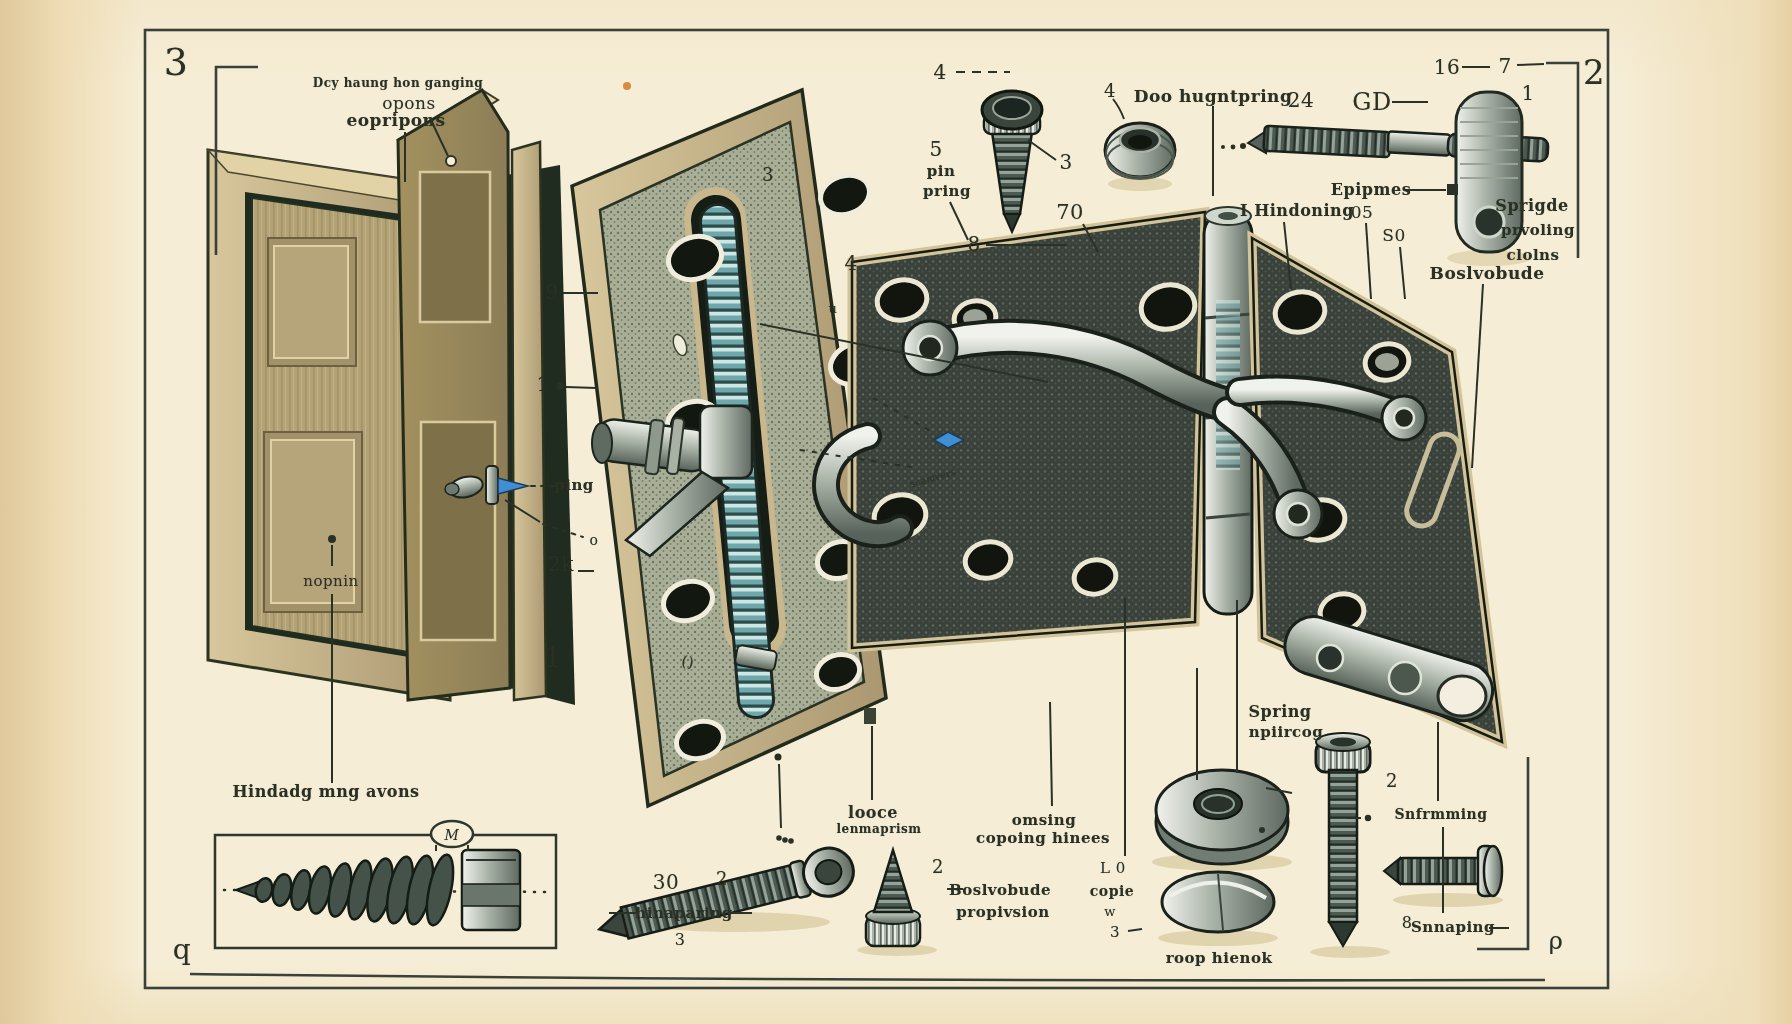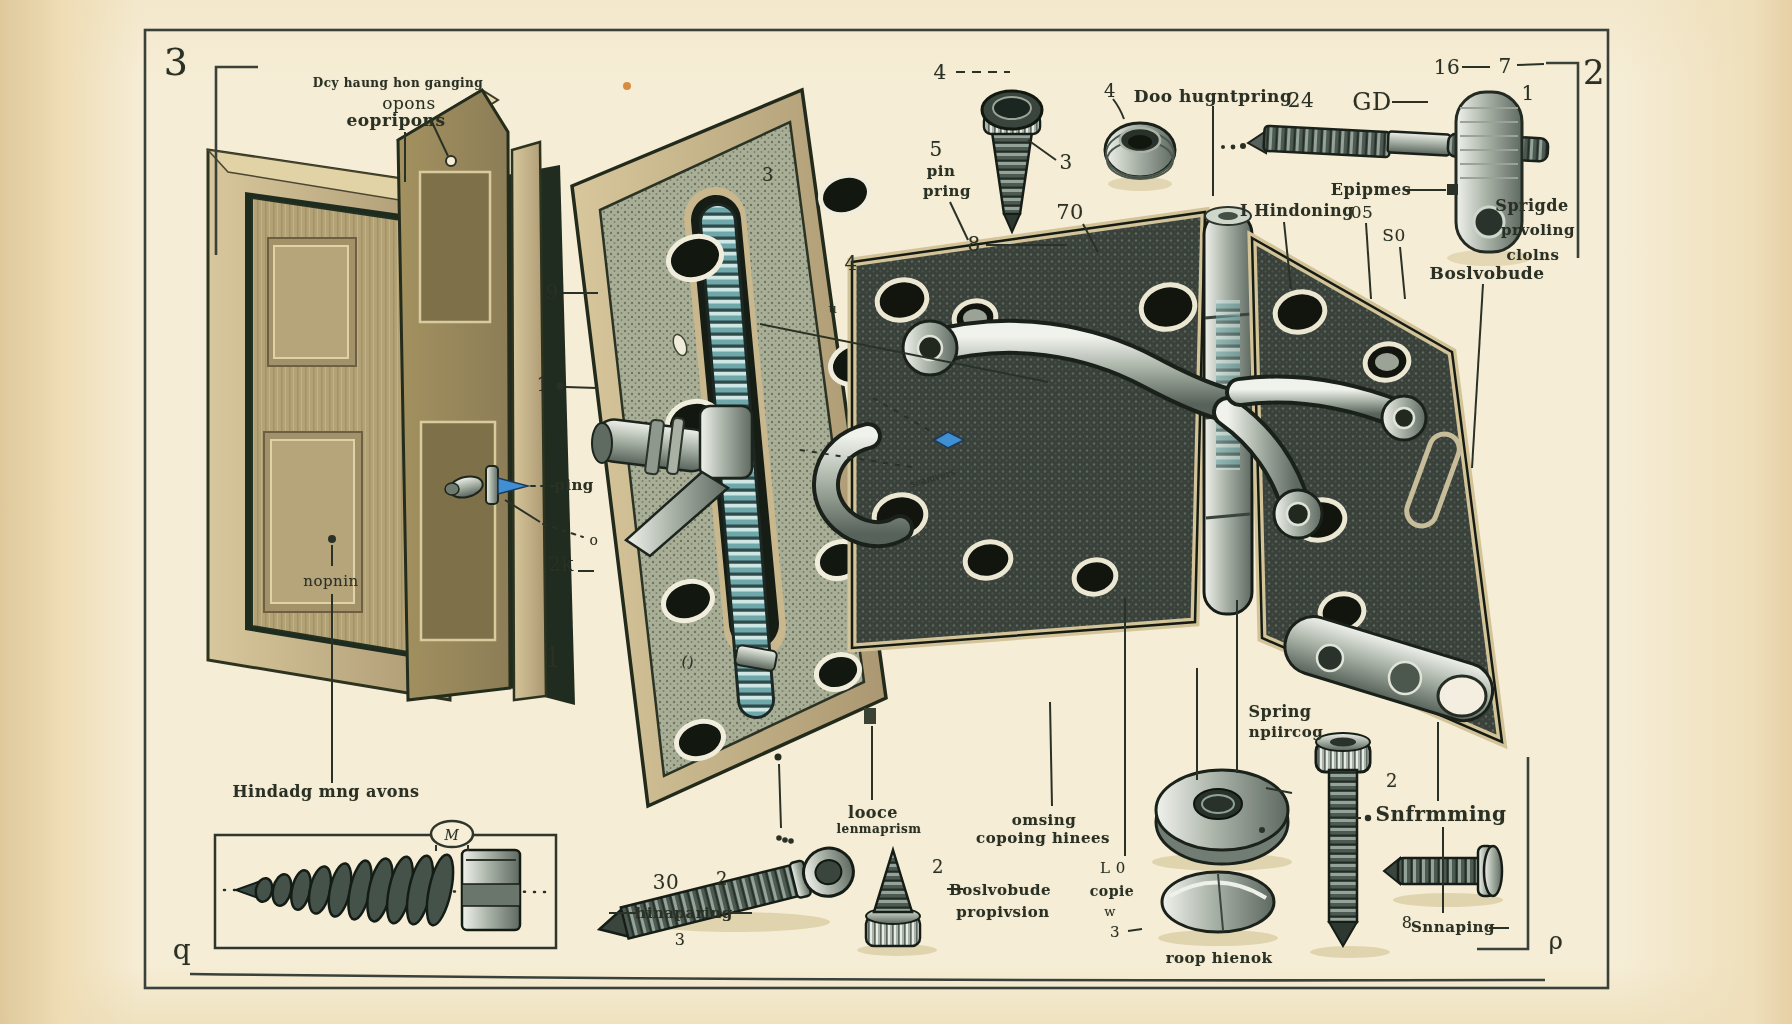--- a/index.html
+++ b/index.html
@@ -438,19 +438,19 @@
       <div class="lbl" style="left: 1044px; top: 820px; font-size: 15px; font-weight: 700; transform: translate(-50%, -50%);">omsing</div>
       <div class="lbl" style="left: 1043px; top: 838px; font-size: 15px; font-weight: 700; transform: translate(-50%, -50%);">copoing hinees</div>
       <div class="lbl" style="left: 1113px; top: 868px; font-size: 15px; transform: translate(-50%, -50%); text-align: right;">L 0</div>
       <div class="lbl" style="left: 1112px; top: 891px; font-size: 14px; font-weight: 700; transform: translate(-50%, -50%);">copie</div>
       <div class="lbl" style="left: 1110px; top: 911px; font-size: 13px; transform: translate(-50%, -50%);">w</div>
       <div class="lbl" style="left: 1115px; top: 932px; font-size: 15px; transform: translate(-50%, -50%);">3</div>
       <div class="lbl" style="left: 1219px; top: 958px; font-size: 15px; font-weight: 700; transform: translate(-50%, -50%);">roop hienok</div>
       <div class="lbl" style="left: 1280px; top: 711px; font-size: 16px; font-weight: 700; transform: translate(-50%, -50%);">Spring</div>
       <div class="lbl" style="left: 1286px; top: 732px; font-size: 15px; font-weight: 700; transform: translate(-50%, -50%);">npiircog</div>
       <div class="lbl" style="left: 1392px; top: 780px; font-size: 18px; transform: translate(-50%, -50%);">2</div>
-      <div class="lbl" style="left: 1441px; top: 814px; font-size: 20px; font-weight: 700; transform: translate(-50%, -50%);">Snfrmming</div>
+      <div class="lbl" style="left: 1441px; top: 814px; font-size: 14px; font-weight: 700; transform: translate(-50%, -50%);">Snfrmming</div>
       <div class="lbl" style="left: 1407px; top: 922px; font-size: 16px; transform: translate(-50%, -50%);">8</div>
       <div class="lbl" style="left: 1453px; top: 927px; font-size: 15px; font-weight: 700; transform: translate(-50%, -50%);">Snnaping</div>
       <div class="lbl" style="left: 326px; top: 791px; font-size: 16px; font-weight: 700; transform: translate(-50%, -50%);">Hindadg mng avons</div>
       <div class="lbl" style="left: 452px; top: 835px; font-size: 14px; font-style: italic; transform: translate(-50%, -50%);">M</div>
     </div>
 </div>
 
 </body></html>

